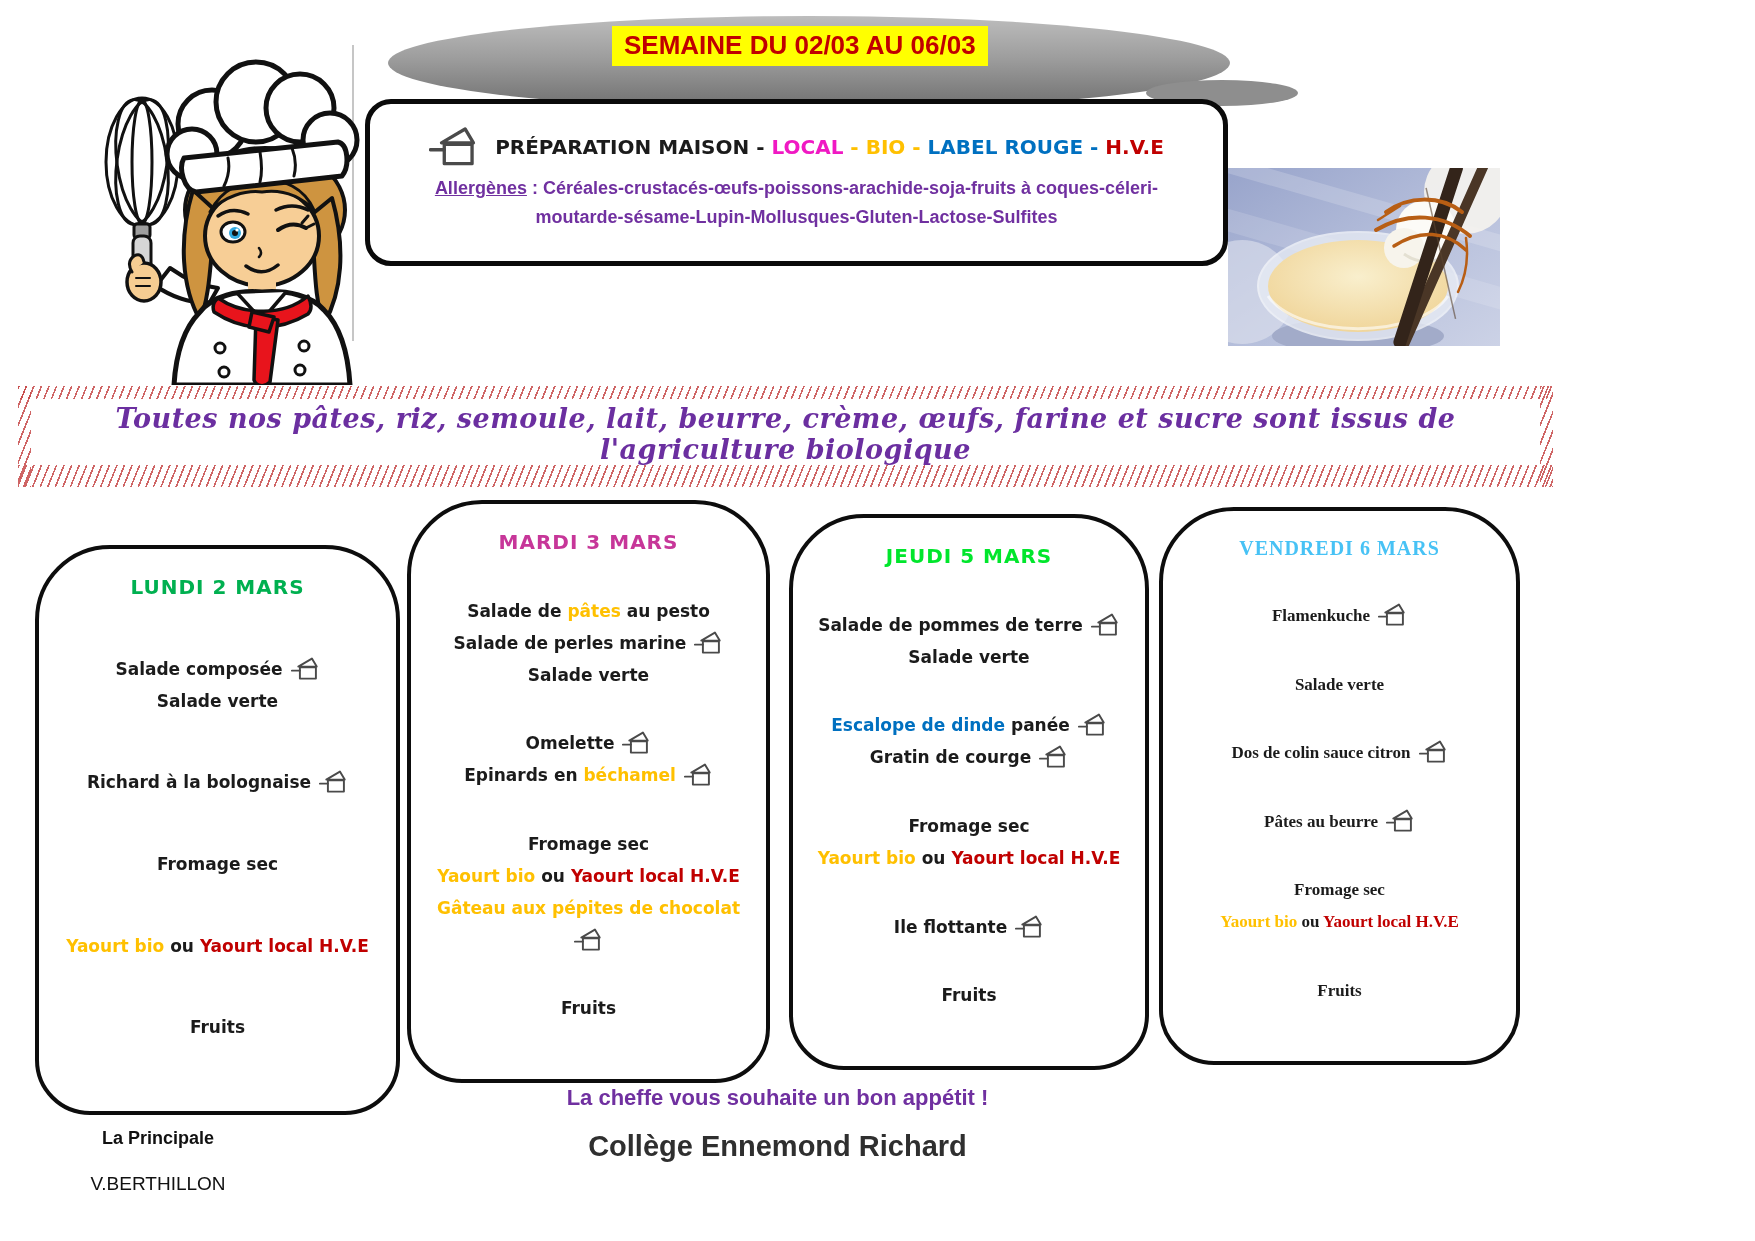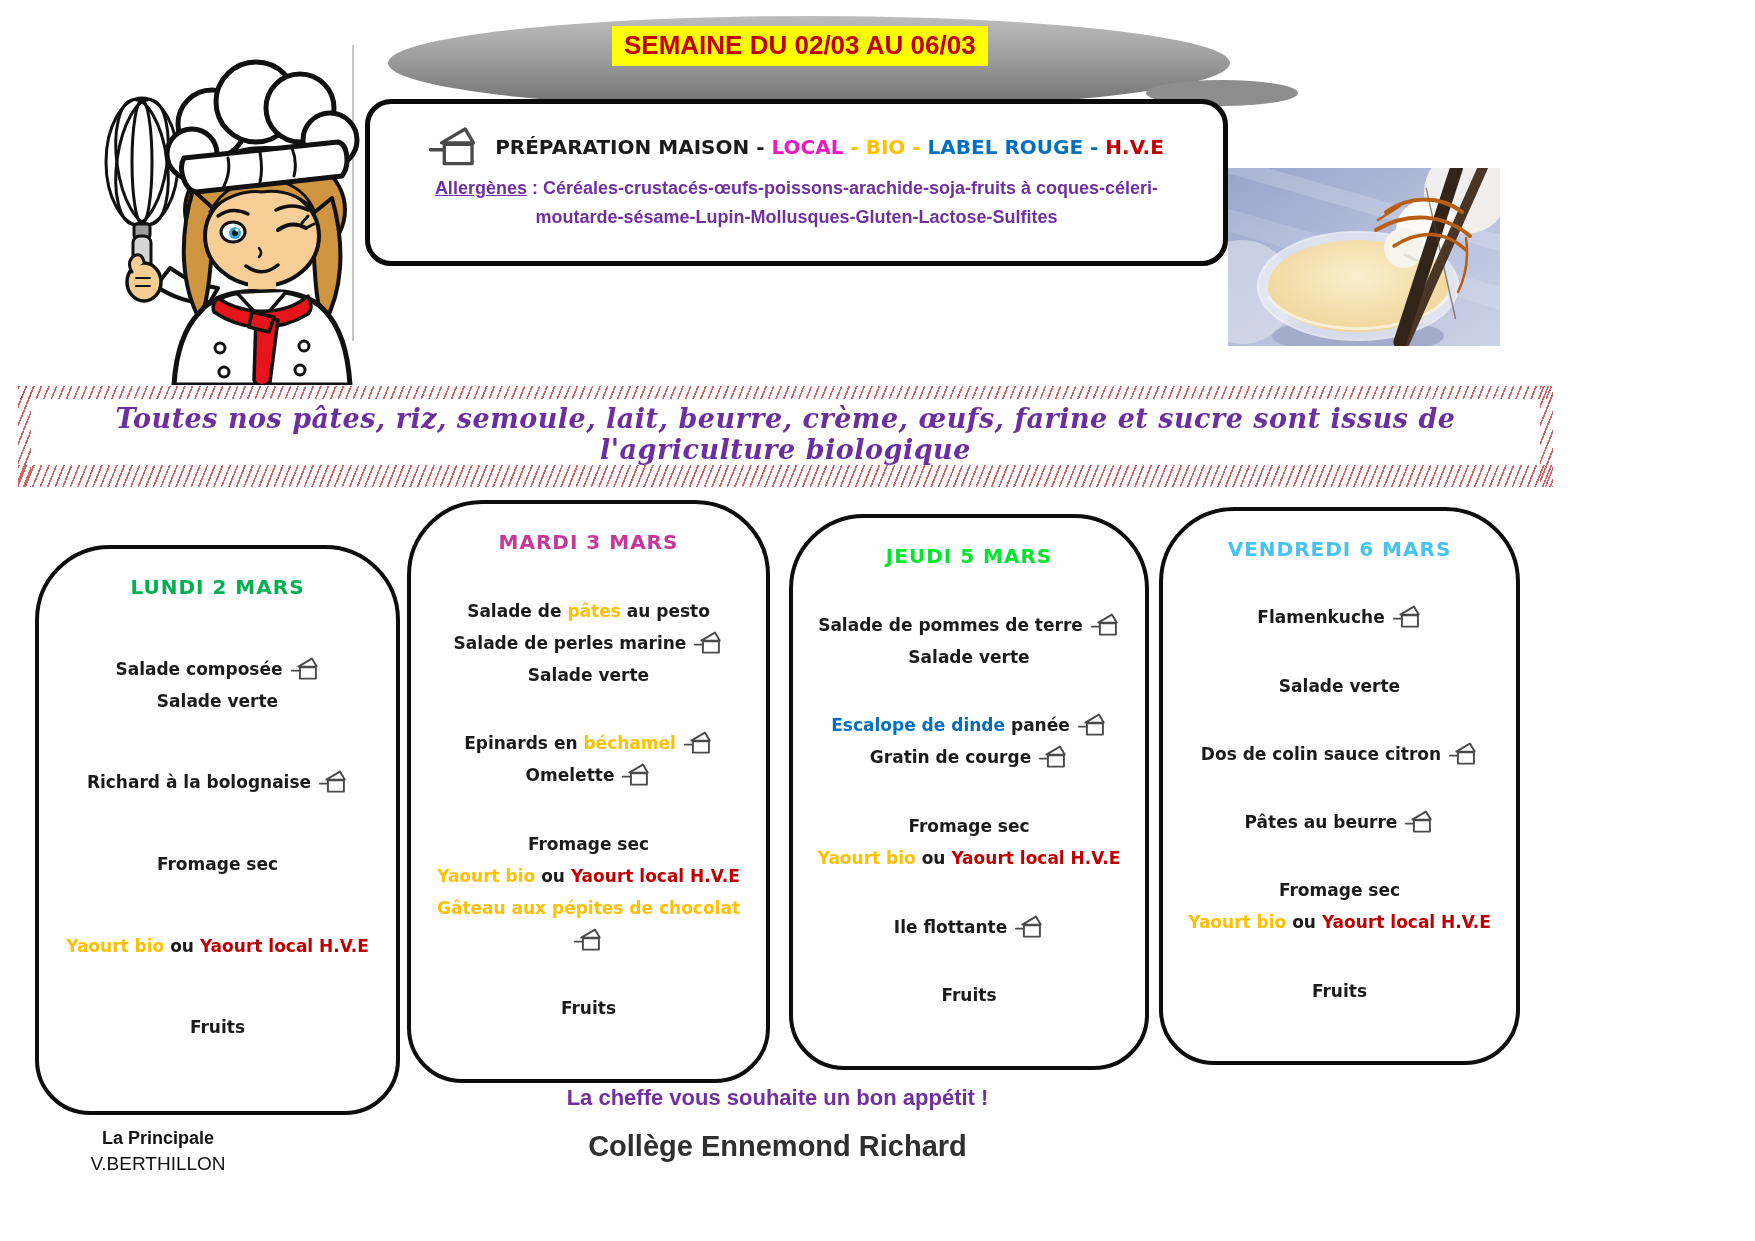--- a/index.html
+++ b/index.html
@@ -34,38 +34,38 @@
   .banner-text{position:absolute;left:30px;right:30px;top:17px;text-align:center;
        font-family:"DejaVu Serif",serif;font-style:italic;font-weight:bold;
        font-size:27px;color:#6B2FA0;letter-spacing:.5px;}
 
   
   .card{position:absolute;border:4px solid #0d0d0d;background:#fff;z-index:2;
         border-radius:75px 75px 55px 55px;display:flex;flex-direction:column;box-sizing:border-box;}
   .card0{left:35px;top:497px;width:365px;height:570px;margin-top:48px;}
   .card1{left:407px;top:500px;width:363px;height:583px;}
   .card2{left:789px;top:514px;width:360px;height:556px;}
-  .card3{left:1159px;top:507px;width:361px;height:558px;}
+  .card3{left:1159px;top:507px;width:361px;height:558px;font-family:Liberation Serif, serif;}
   .card-title{margin-top:26px;text-align:center;font-size:20px;font-weight:bold;letter-spacing:1px;}
   .card-body{flex:1;display:flex;flex-direction:column;justify-content:space-evenly;
        text-align:center;padding:4px 4px 18px;}
   .line{font-size:17px;font-weight:bold;color:#1b1b1b;line-height:32px;white-space:nowrap;}
   .house{width:29px;height:24px;vertical-align:-6px;margin-left:8px;}
   .house-only .house{margin-left:0;}
   .hs{fill:none;stroke:#4a4a4a;stroke-width:2.4;stroke-linejoin:round;stroke-linecap:round;}
 
   
   .footer-msg{position:absolute;left:35px;width:1485px;top:1085px;text-align:center;z-index:2;
        font-family:"Liberation Sans",sans-serif;font-weight:bold;font-size:22px;color:#7030A0;}
   .footer-school{position:absolute;left:35px;width:1485px;top:1130px;text-align:center;z-index:2;
        font-family:"Liberation Sans",sans-serif;font-weight:bold;font-size:29px;color:#2f2f2f;}
   .sig{position:absolute;top:1128px;width:220px;text-align:center;z-index:2;
        font-family:"Liberation Sans",sans-serif;font-size:19px;color:#111;}
   .sig .role{font-weight:bold;font-size:18px;}
-  .sig .name{margin-top:4px;}
+  .sig .name{margin-top:24px;}
   .sig.left{left:48px;}
   .sig.right{left:1190px;}
 </style>
 </head>
 <body>
 
 <div class="page">
 
   <svg class="chef" viewBox="0 0 335 345">
     <g stroke="#111" stroke-linecap="round" stroke-linejoin="round">
@@ -223,26 +223,26 @@
           <div class="group">
             <div class="line"><span style="color: rgb(27, 27, 27);">Salade de </span><span style="color: rgb(255, 192, 0);">pâtes</span><span style="color: rgb(27, 27, 27);"> au pesto</span></div>
             <div class="line"><span style="color: rgb(27, 27, 27);">Salade de perles marine</span><svg class="house" viewBox="0 0 36 30">
                 <path class="hs" d="M1 17 H11"></path>
                 <rect class="hs" x="11" y="13" width="20" height="14"></rect>
                 <path class="hs" d="M9 12 L26 2 L32 12 Z"></path>
               </svg></div>
             <div class="line"><span style="color: rgb(27, 27, 27);">Salade verte</span></div>
           </div>
           <div class="group">
+            <div class="line"><span style="color: rgb(27, 27, 27);">Omelette</span><svg class="house" viewBox="0 0 36 30">
+                <path class="hs" d="M1 17 H11"></path>
+                <rect class="hs" x="11" y="13" width="20" height="14"></rect>
+                <path class="hs" d="M9 12 L26 2 L32 12 Z"></path>
+              </svg></div>
             <div class="line"><span style="color: rgb(27, 27, 27);">Epinards en </span><span style="color: rgb(255, 192, 0);">béchamel</span><svg class="house" viewBox="0 0 36 30">
-                <path class="hs" d="M1 17 H11"></path>
-                <rect class="hs" x="11" y="13" width="20" height="14"></rect>
-                <path class="hs" d="M9 12 L26 2 L32 12 Z"></path>
-              </svg></div>
-            <div class="line"><span style="color: rgb(27, 27, 27);">Omelette</span><svg class="house" viewBox="0 0 36 30">
                 <path class="hs" d="M1 17 H11"></path>
                 <rect class="hs" x="11" y="13" width="20" height="14"></rect>
                 <path class="hs" d="M9 12 L26 2 L32 12 Z"></path>
               </svg></div>
           </div>
           <div class="group">
             <div class="line"><span style="color: rgb(27, 27, 27);">Fromage sec</span></div>
             <div class="line"><span style="color: rgb(255, 192, 0);">Yaourt bio</span><span style="color: rgb(27, 27, 27);"> ou </span><span style="color: rgb(192, 0, 0);">Yaourt local H.V.E</span></div>
             <div class="line"><span style="color: rgb(255, 192, 0);">Gâteau aux pépites de chocolat</span></div>
             <div class="line house-only"><svg class="house" viewBox="0 0 36 30">

